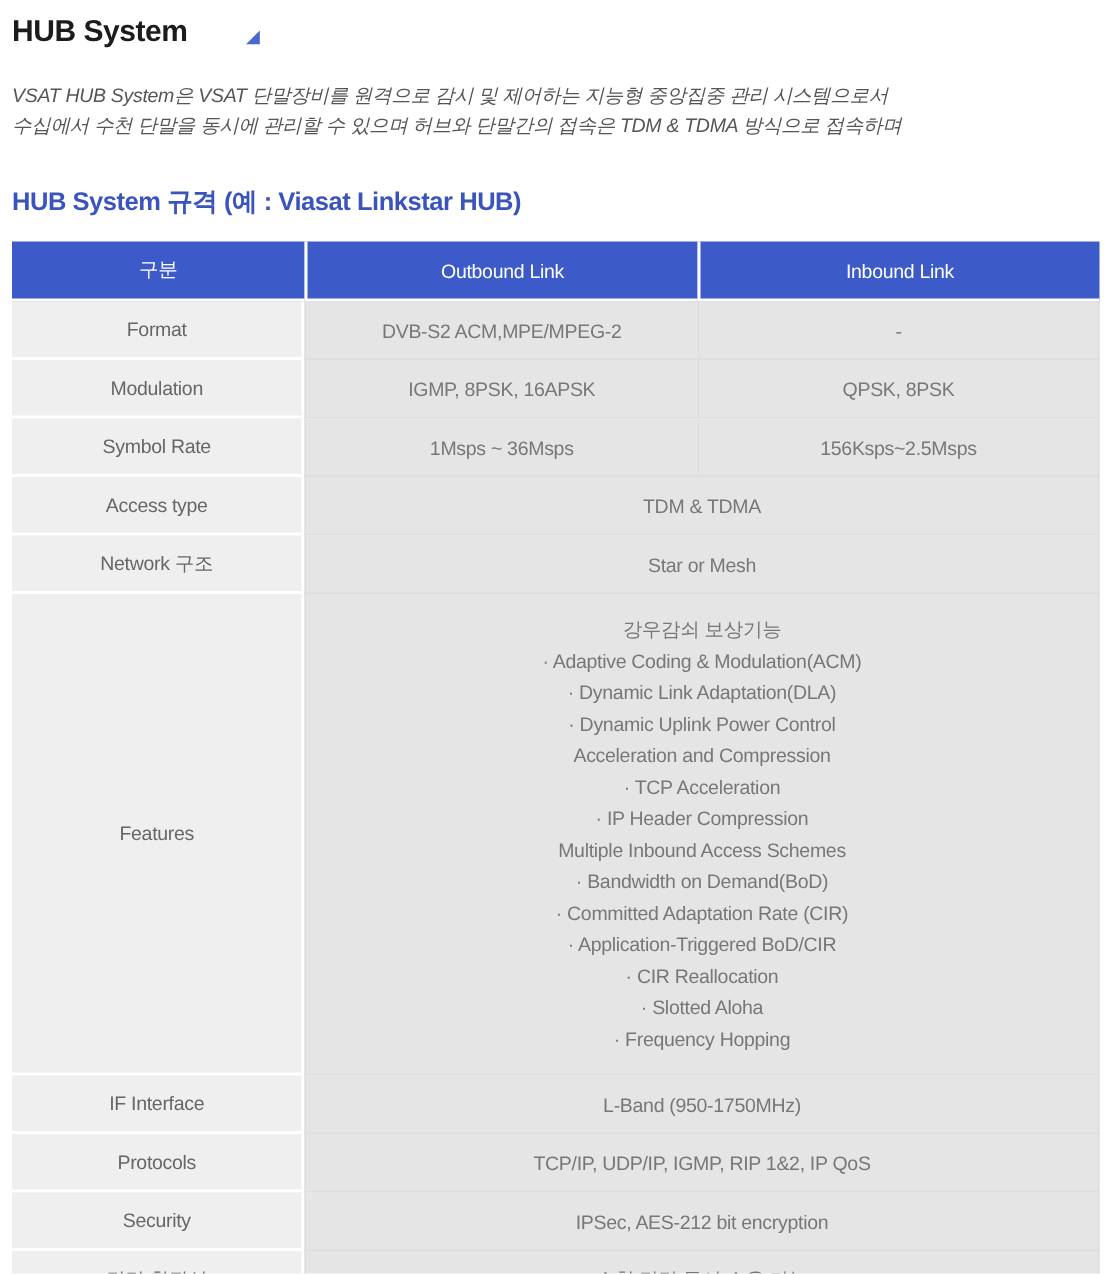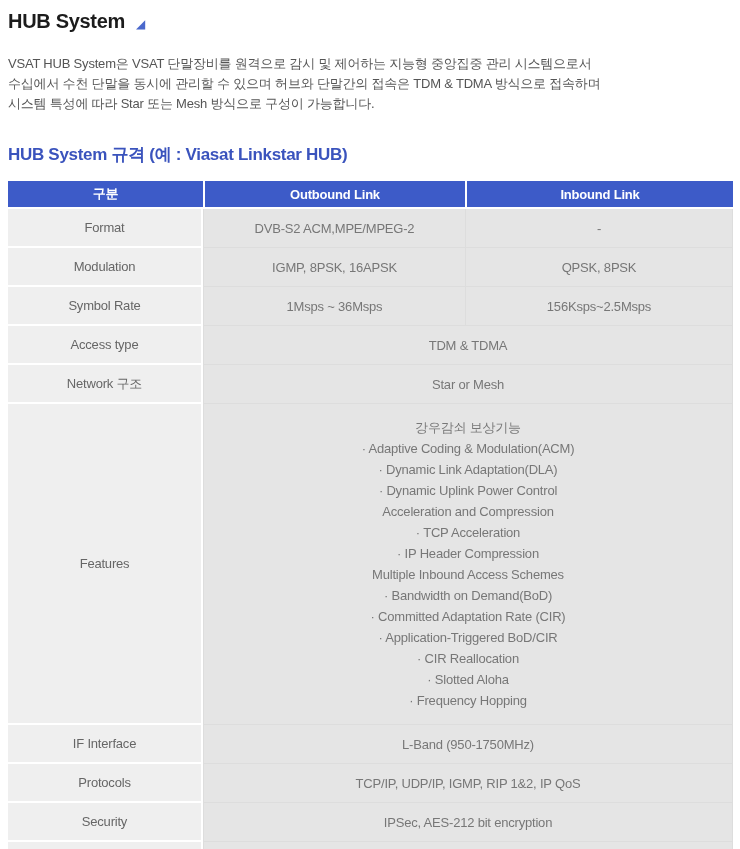--- a/index.html
+++ b/index.html
@@ -12,20 +12,21 @@
     overflow: hidden;
   }
   .page { padding: 6px 7px 0 8px; }
 
   
   .title-row {
     display: flex;
     align-items: center;
     height: 26px;
     margin-top: 2px;
+    gap: 28px;
   }
   .page-title {
     font-size: 20px;
     font-weight: 700;
     color: #1c1c1c;
     letter-spacing: -0.3px;
   }
   .title-marker {
     color: #4a68cc;
     font-size: 12px;
@@ -34,20 +35,21 @@
     padding-top: 6px;
   }
 
   
   .intro {
     margin-top: 20px;
     font-size: 13px;
     line-height: 20px;
     color: #555;
     letter-spacing: -0.2px;
+    font-style: italic;
   }
 
   
   .section-heading {
     margin-top: 29px;
     font-size: 17px;
     font-weight: 700;
     color: #3a53bd;
     letter-spacing: -0.3px;
   }
@@ -61,22 +63,22 @@
     table-layout: fixed;
   }
   col.c1 { width: 195px; }
   col.c2 { width: 262px; }
   col.c3 { width: 268px; }
 
   th.hd {
     background: #3d5bc8;
     color: #ffffff;
     font-size: 13px;
-    font-weight: 700;
-    height: 28px;
+    font-weight: 400;
+    height: 40px;
     text-align: center;
     vertical-align: middle;
     border-bottom: 2px solid #ffffff;
     letter-spacing: -0.2px;
   }
   th.hd + th.hd { border-left: 2px solid #ffffff; }
 
   td.lbl {
     background: #efefef;
     color: #666;
@@ -109,21 +111,20 @@
 <div class="page">
 
   <div class="title-row">
     <span class="page-title">HUB System</span>
     <span class="title-marker">◢</span>
   </div>
 
   <div class="intro">
     <div>VSAT HUB System은 VSAT 단말장비를 원격으로 감시 및 제어하는 지능형 중앙집중 관리 시스템으로서</div>
     <div>수십에서 수천 단말을 동시에 관리할 수 있으며  허브와 단말간의 접속은 TDM &amp; TDMA 방식으로 접속하며</div>
-    <div>시스템 특성에 따라  Star 또는 Mesh 방식으로 구성이 가능합니다.</div>
   </div>
 
   <div class="section-heading">HUB System 규격 (예 : Viasat Linkstar HUB)</div>
 
   <table class="spec">
     <colgroup>
         <col class="c1">
         <col class="c2">
         <col class="c3">
       </colgroup>

